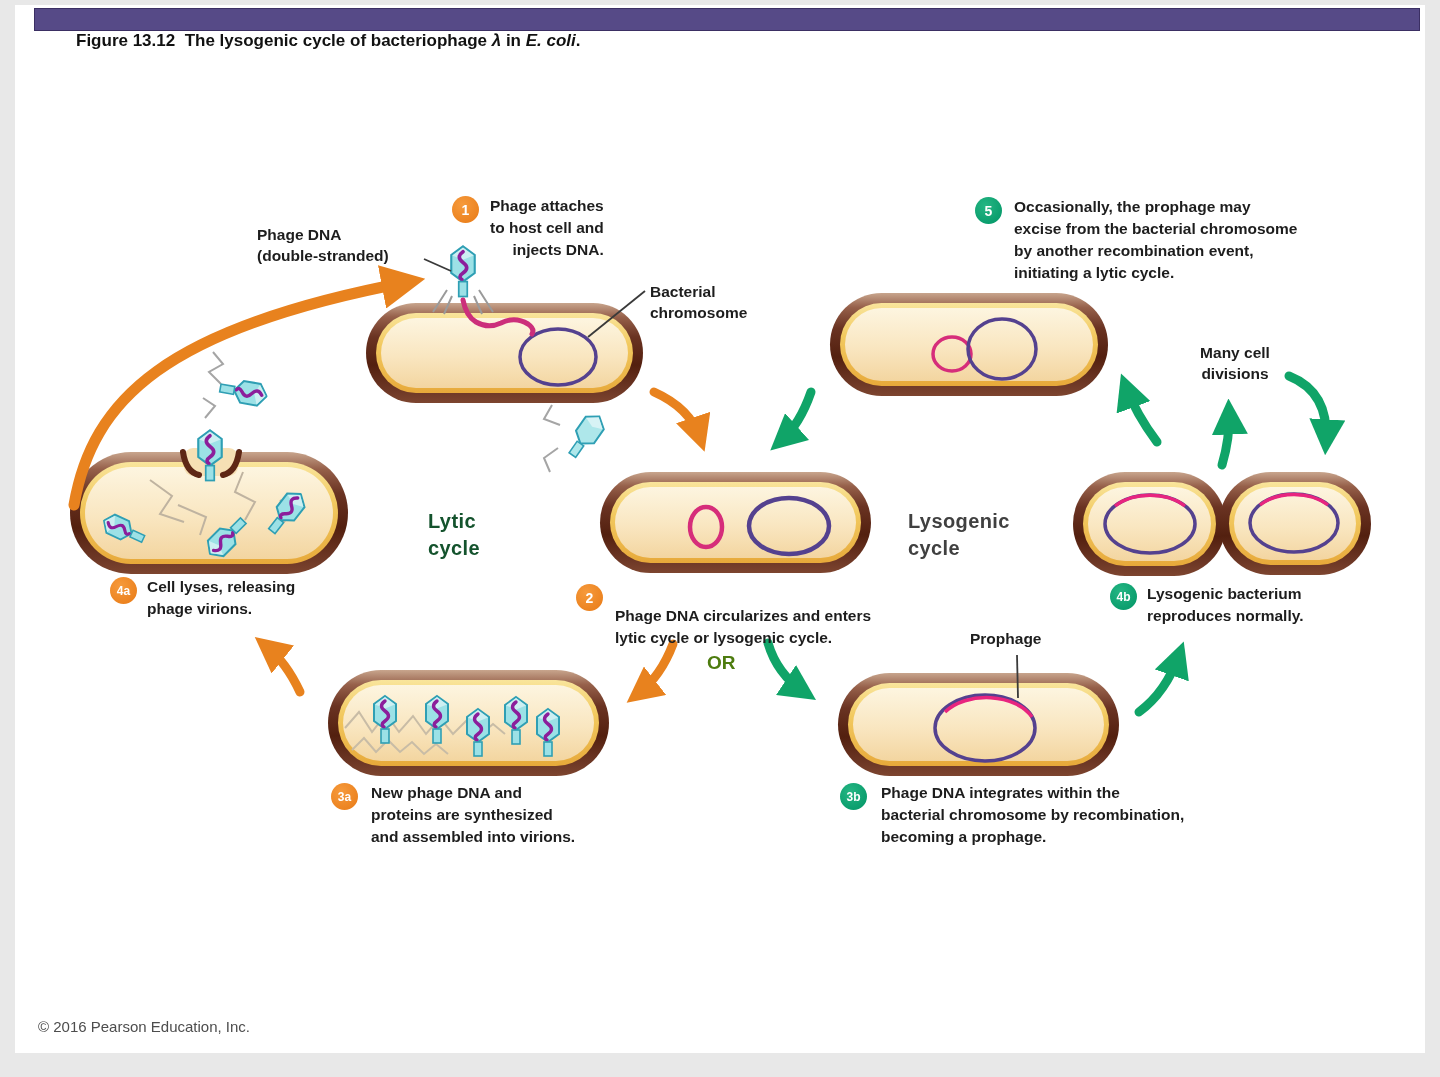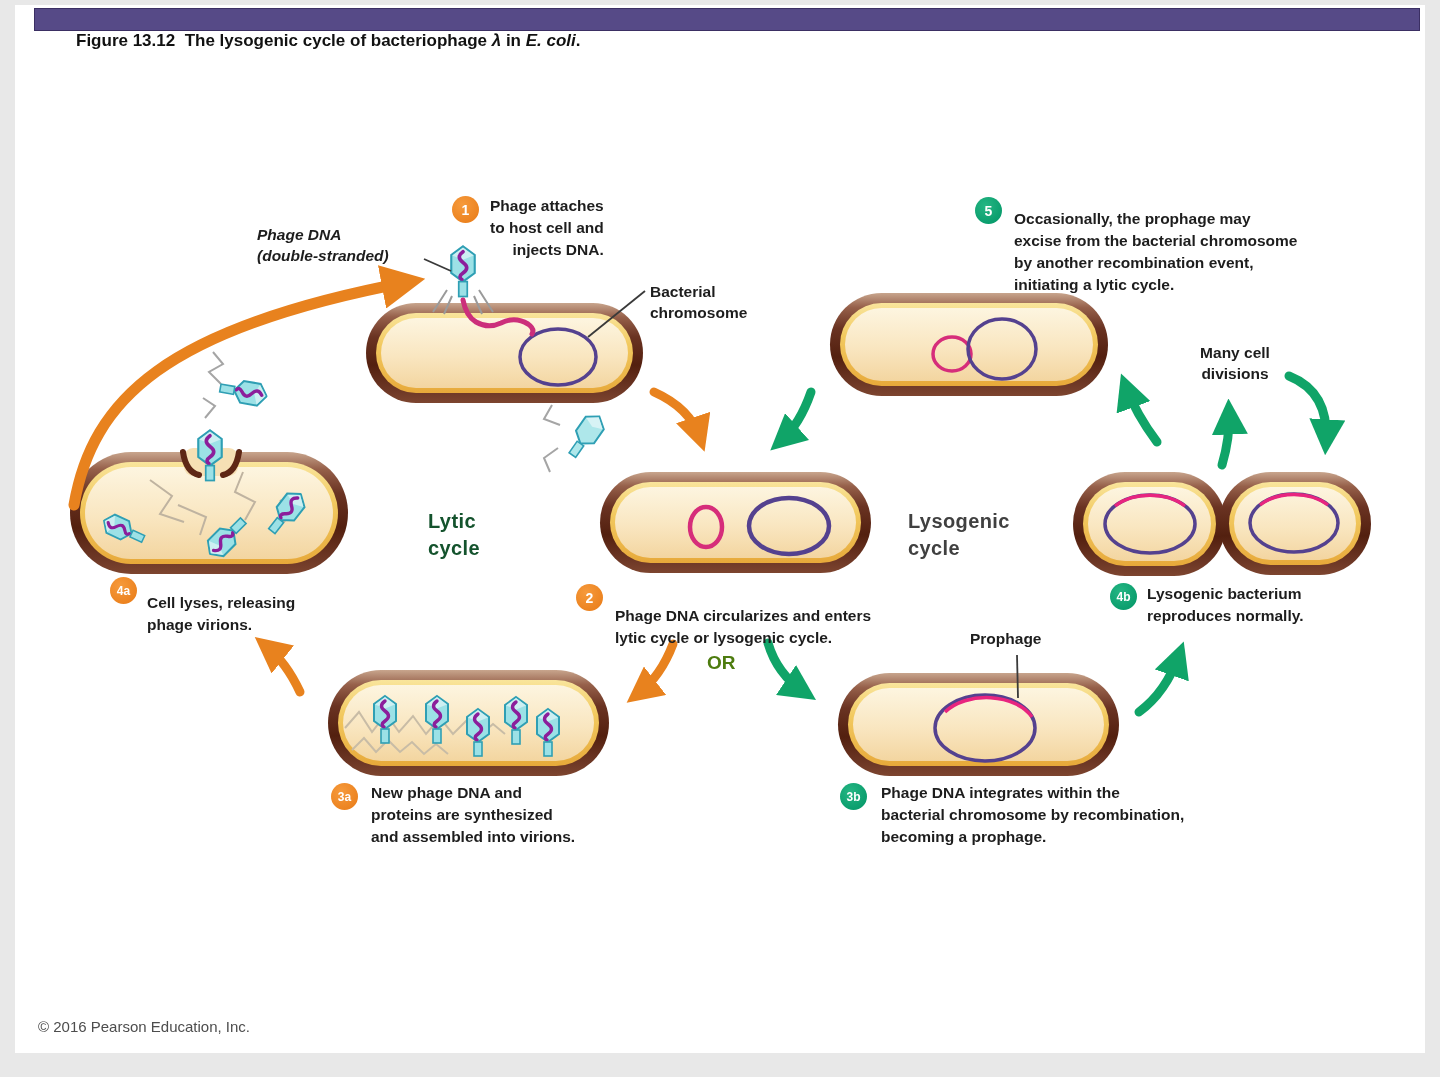--- a/index.html
+++ b/index.html
@@ -217,38 +217,38 @@
   <div class="badge green" style="left:975px;top:197px;">5</div>
   <div class="badge orange" style="left:576px;top:584px;">2</div>
   <div class="badge orange small" style="left:110px;top:577px;">4a</div>
   <div class="badge orange small" style="left:331px;top:783px;">3a</div>
   <div class="badge green small" style="left:840px;top:783px;">3b</div>
   <div class="badge green small" style="left:1110px;top:583px;">4b</div>
 
   <div class="step-text" style="left:490px;top:195px;text-align:right;">Phage attaches
 to host cell and
 injects DNA.</div>
-  <div class="step-text" style="left:1014px;top:208px;">Occasionally, the prophage may
+  <div class="step-text" style="left:1014px;top:196px;">Occasionally, the prophage may
 excise from the bacterial chromosome
 by another recombination event,
 initiating a lytic cycle.</div>
   <div class="step-text" style="left:615px;top:605px;">Phage DNA circularizes and enters
 lytic cycle or lysogenic cycle.</div>
-  <div class="step-text" style="left:147px;top:576px;margin-top:16px;">Cell lyses, releasing
+  <div class="step-text" style="left:147px;top:576px;">Cell lyses, releasing
 phage virions.</div>
   <div class="step-text" style="left:371px;top:782px;">New phage DNA and
 proteins are synthesized
 and assembled into virions.</div>
   <div class="step-text" style="left:881px;top:782px;">Phage DNA integrates within the
 bacterial chromosome by recombination,
 becoming a prophage.</div>
   <div class="step-text" style="left:1147px;top:583px;">Lysogenic bacterium
 reproduces normally.</div>
 
-  <div class="anno" style="left:257px;top:224px;font-style:italic;">Phage DNA
+  <div class="anno" style="left:257px;top:224px;">Phage DNA
 (double-stranded)</div>
   <div class="anno" style="left:650px;top:281px;">Bacterial
 chromosome</div>
   <div class="anno" style="left:970px;top:628px;">Prophage</div>
   <div class="anno" style="left:1180px;top:342px;width:110px;text-align:center;">Many cell
 divisions</div>
 
   <div class="cycle-label lytic" style="left:428px;top:508px;">Lytic
 cycle</div>
   <div class="cycle-label lyso" style="left:908px;top:508px;">Lysogenic

